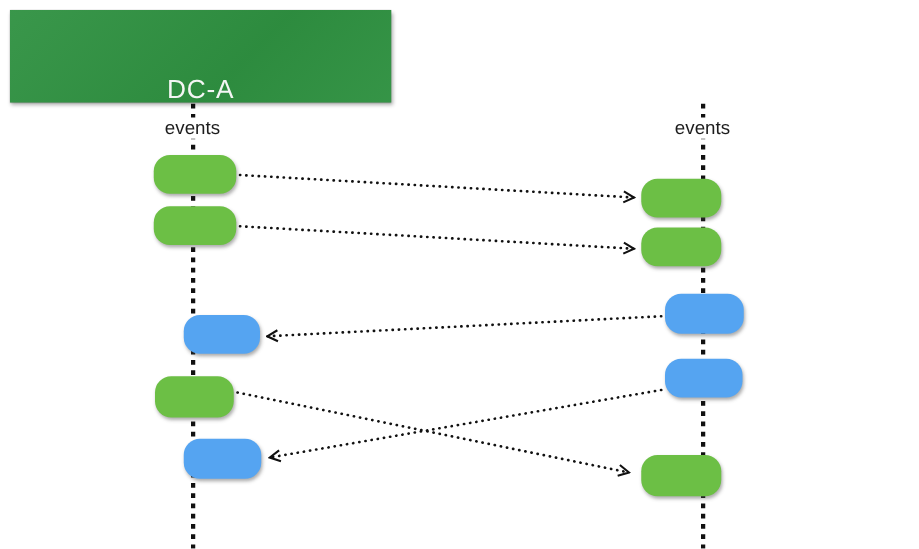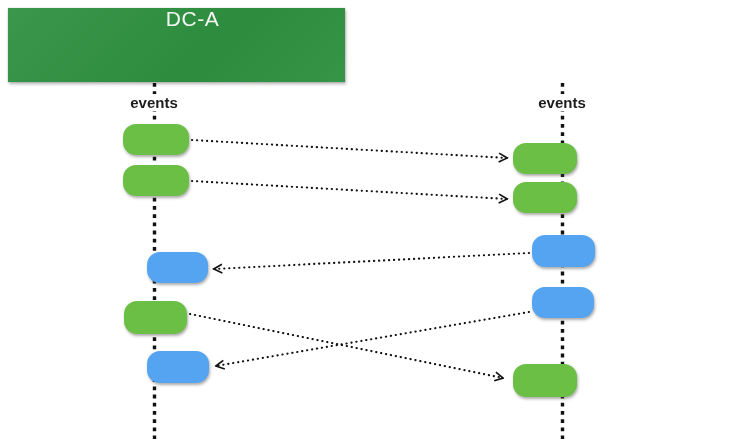--- a/index.html
+++ b/index.html
@@ -14,40 +14,39 @@
   #line-layer {
     position: absolute;
     left: 0; top: 0;
     width: 735px; height: 439px;
     z-index: 1;
   }
   .dc-header {
     position: absolute;
     z-index: 3;
     display: flex;
-    align-items: flex-start;
+    align-items: flex-end;
     justify-content: center;
     box-shadow: 1px 2px 3px rgba(0,0,0,0.30), 0 0 1px rgba(0,0,0,0.25);
     background-image: linear-gradient(135deg, rgba(255,255,255,0.05) 0%, rgba(0,0,0,0.04) 60%, rgba(255,255,255,0.03) 100%);
-    padding-left: 32px;
   }
   .dc-header .dc-label {
     font-size: 21px;
     font-weight: 300;
     letter-spacing: 0.6px;
     line-height: 1;
   }
   .events-label {
     position: absolute;
     z-index: 3;
     transform: translateX(-50%);
     background: #ffffff;
     padding: 0 3px;
     font-size: 15px;
-    font-weight: 700;
+    font-weight: 400;
     color: #1c1c1c;
     line-height: 1.15;
   }
   .event-box {
     position: absolute;
     z-index: 2;
     border-radius: 13px;
     box-shadow: 1px 2px 3px rgba(70,70,70,0.45);
   }
 </style>

